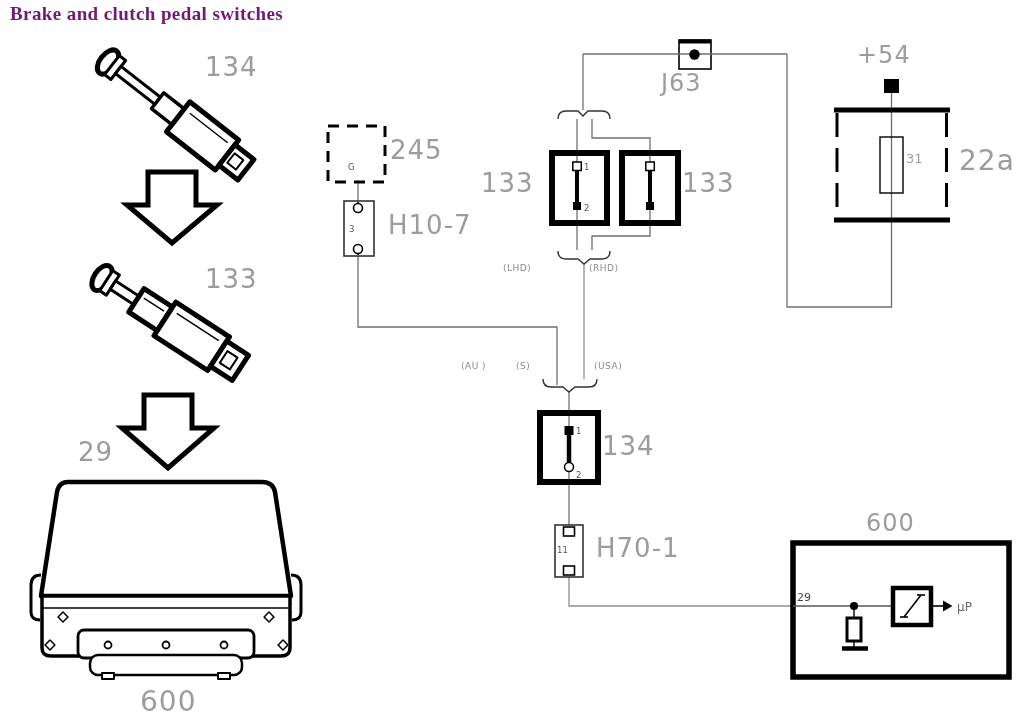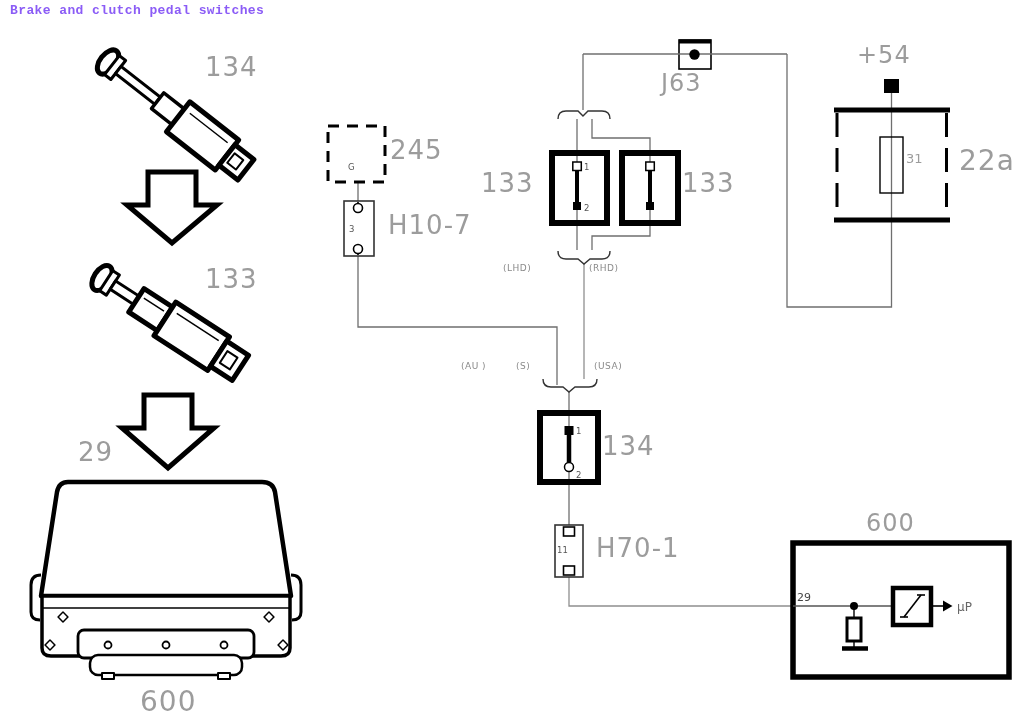--- a/index.html
+++ b/index.html
@@ -1,19 +1,19 @@
 <!DOCTYPE html>
 <html><head>
 <meta charset="utf-8">
 <style>
   html,body{margin:0;padding:0;background:#fff;}
   #page{position:relative;width:1017px;height:717px;background:#ffffff;overflow:hidden;
         font-family:"DejaVu Sans",sans-serif;}
-  .title{position:absolute;left:10px;top:3px;font-size:13px;font-weight:bold;
-         color:#8b5cf6;letter-spacing:.4px;font-family:Liberation Mono, monospace;}
+  .title{position:absolute;left:10px;top:3px;font-size:19px;font-weight:bold;
+         color:#701a75;letter-spacing:.4px;font-family:Liberation Serif, serif;}
   svg{position:absolute;left:0;top:0;}
   .ref{font-family:"DejaVu Sans",sans-serif;font-size:26px;fill:#9c9c9c;letter-spacing:1px;}
   .ref-md{font-family:"DejaVu Sans",sans-serif;font-size:24px;fill:#9c9c9c;letter-spacing:1px;}
   .ref-lg{font-family:"DejaVu Sans",sans-serif;font-size:28px;fill:#9c9c9c;letter-spacing:1px;}
   .ref-sm{font-family:"DejaVu Sans",sans-serif;font-size:13px;fill:#9c9c9c;}
   .tiny{font-family:"DejaVu Sans",sans-serif;font-size:9px;fill:#8a8a8a;letter-spacing:.5px;}
   .pin{font-family:"DejaVu Sans",sans-serif;font-size:8.5px;fill:#555;}
   .pin-dk{font-family:"DejaVu Sans",sans-serif;font-size:11px;fill:#444;}
   .up{font-family:"DejaVu Sans",sans-serif;font-size:12px;fill:#666;}
 </style>

